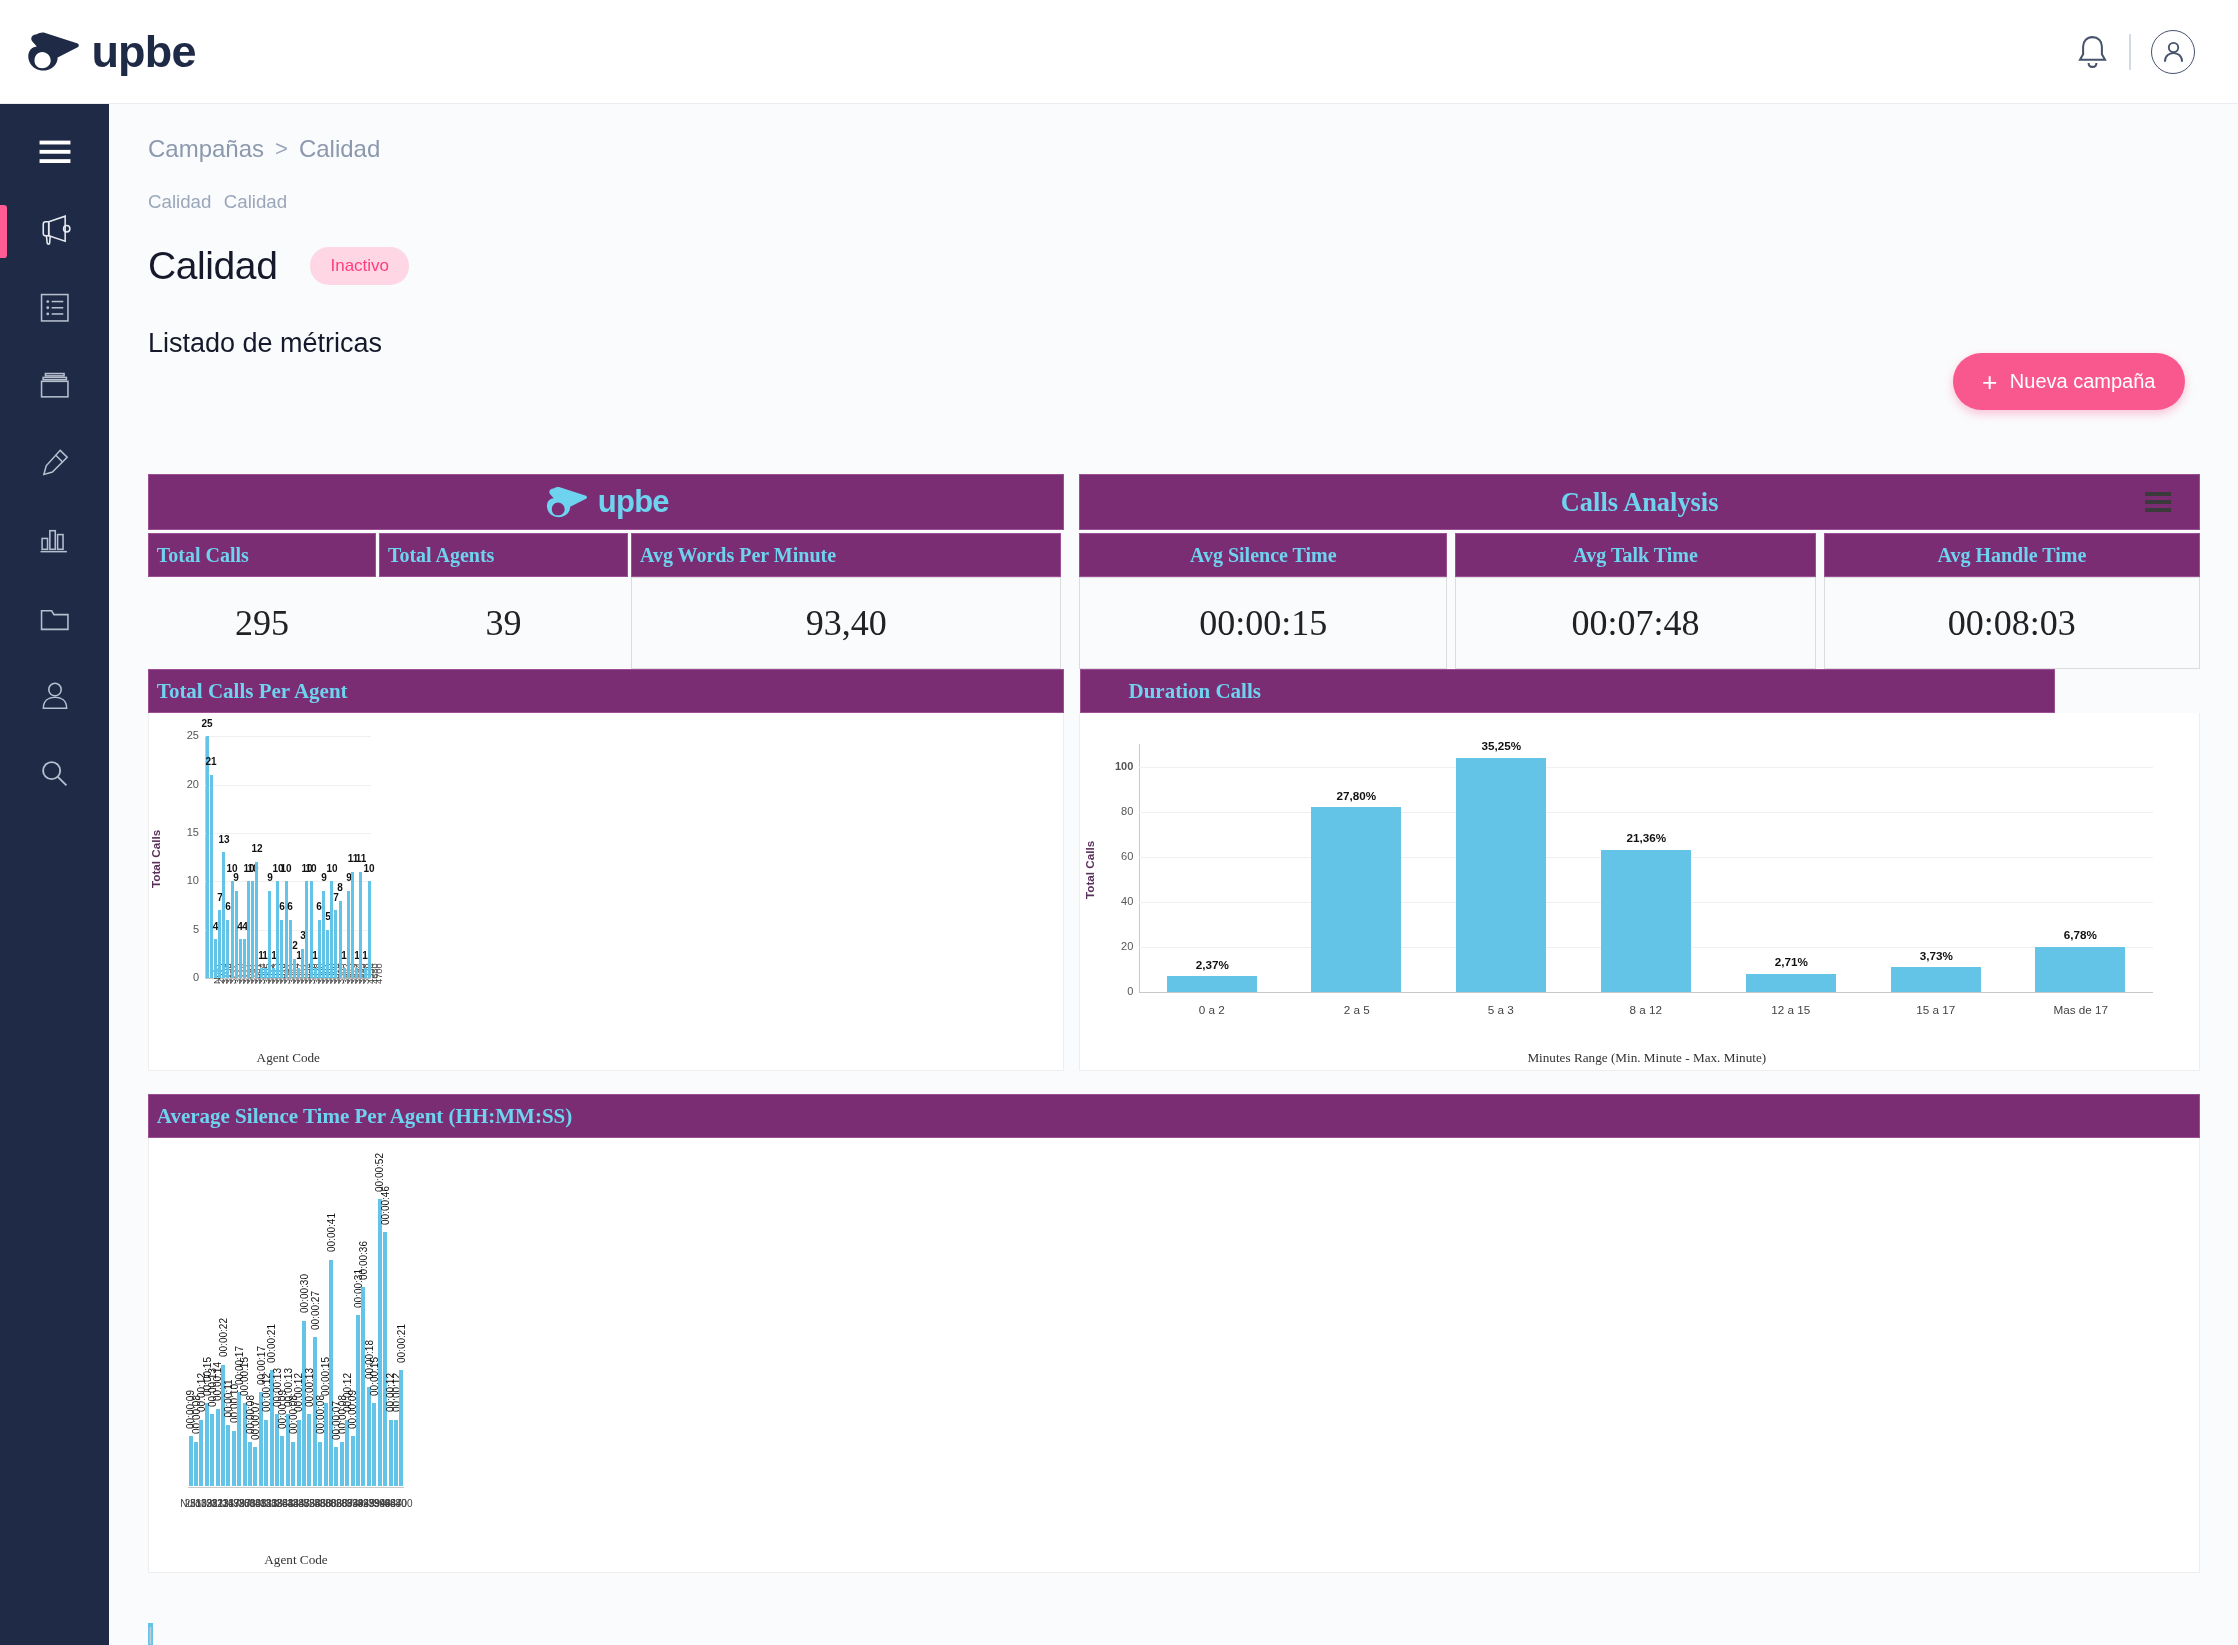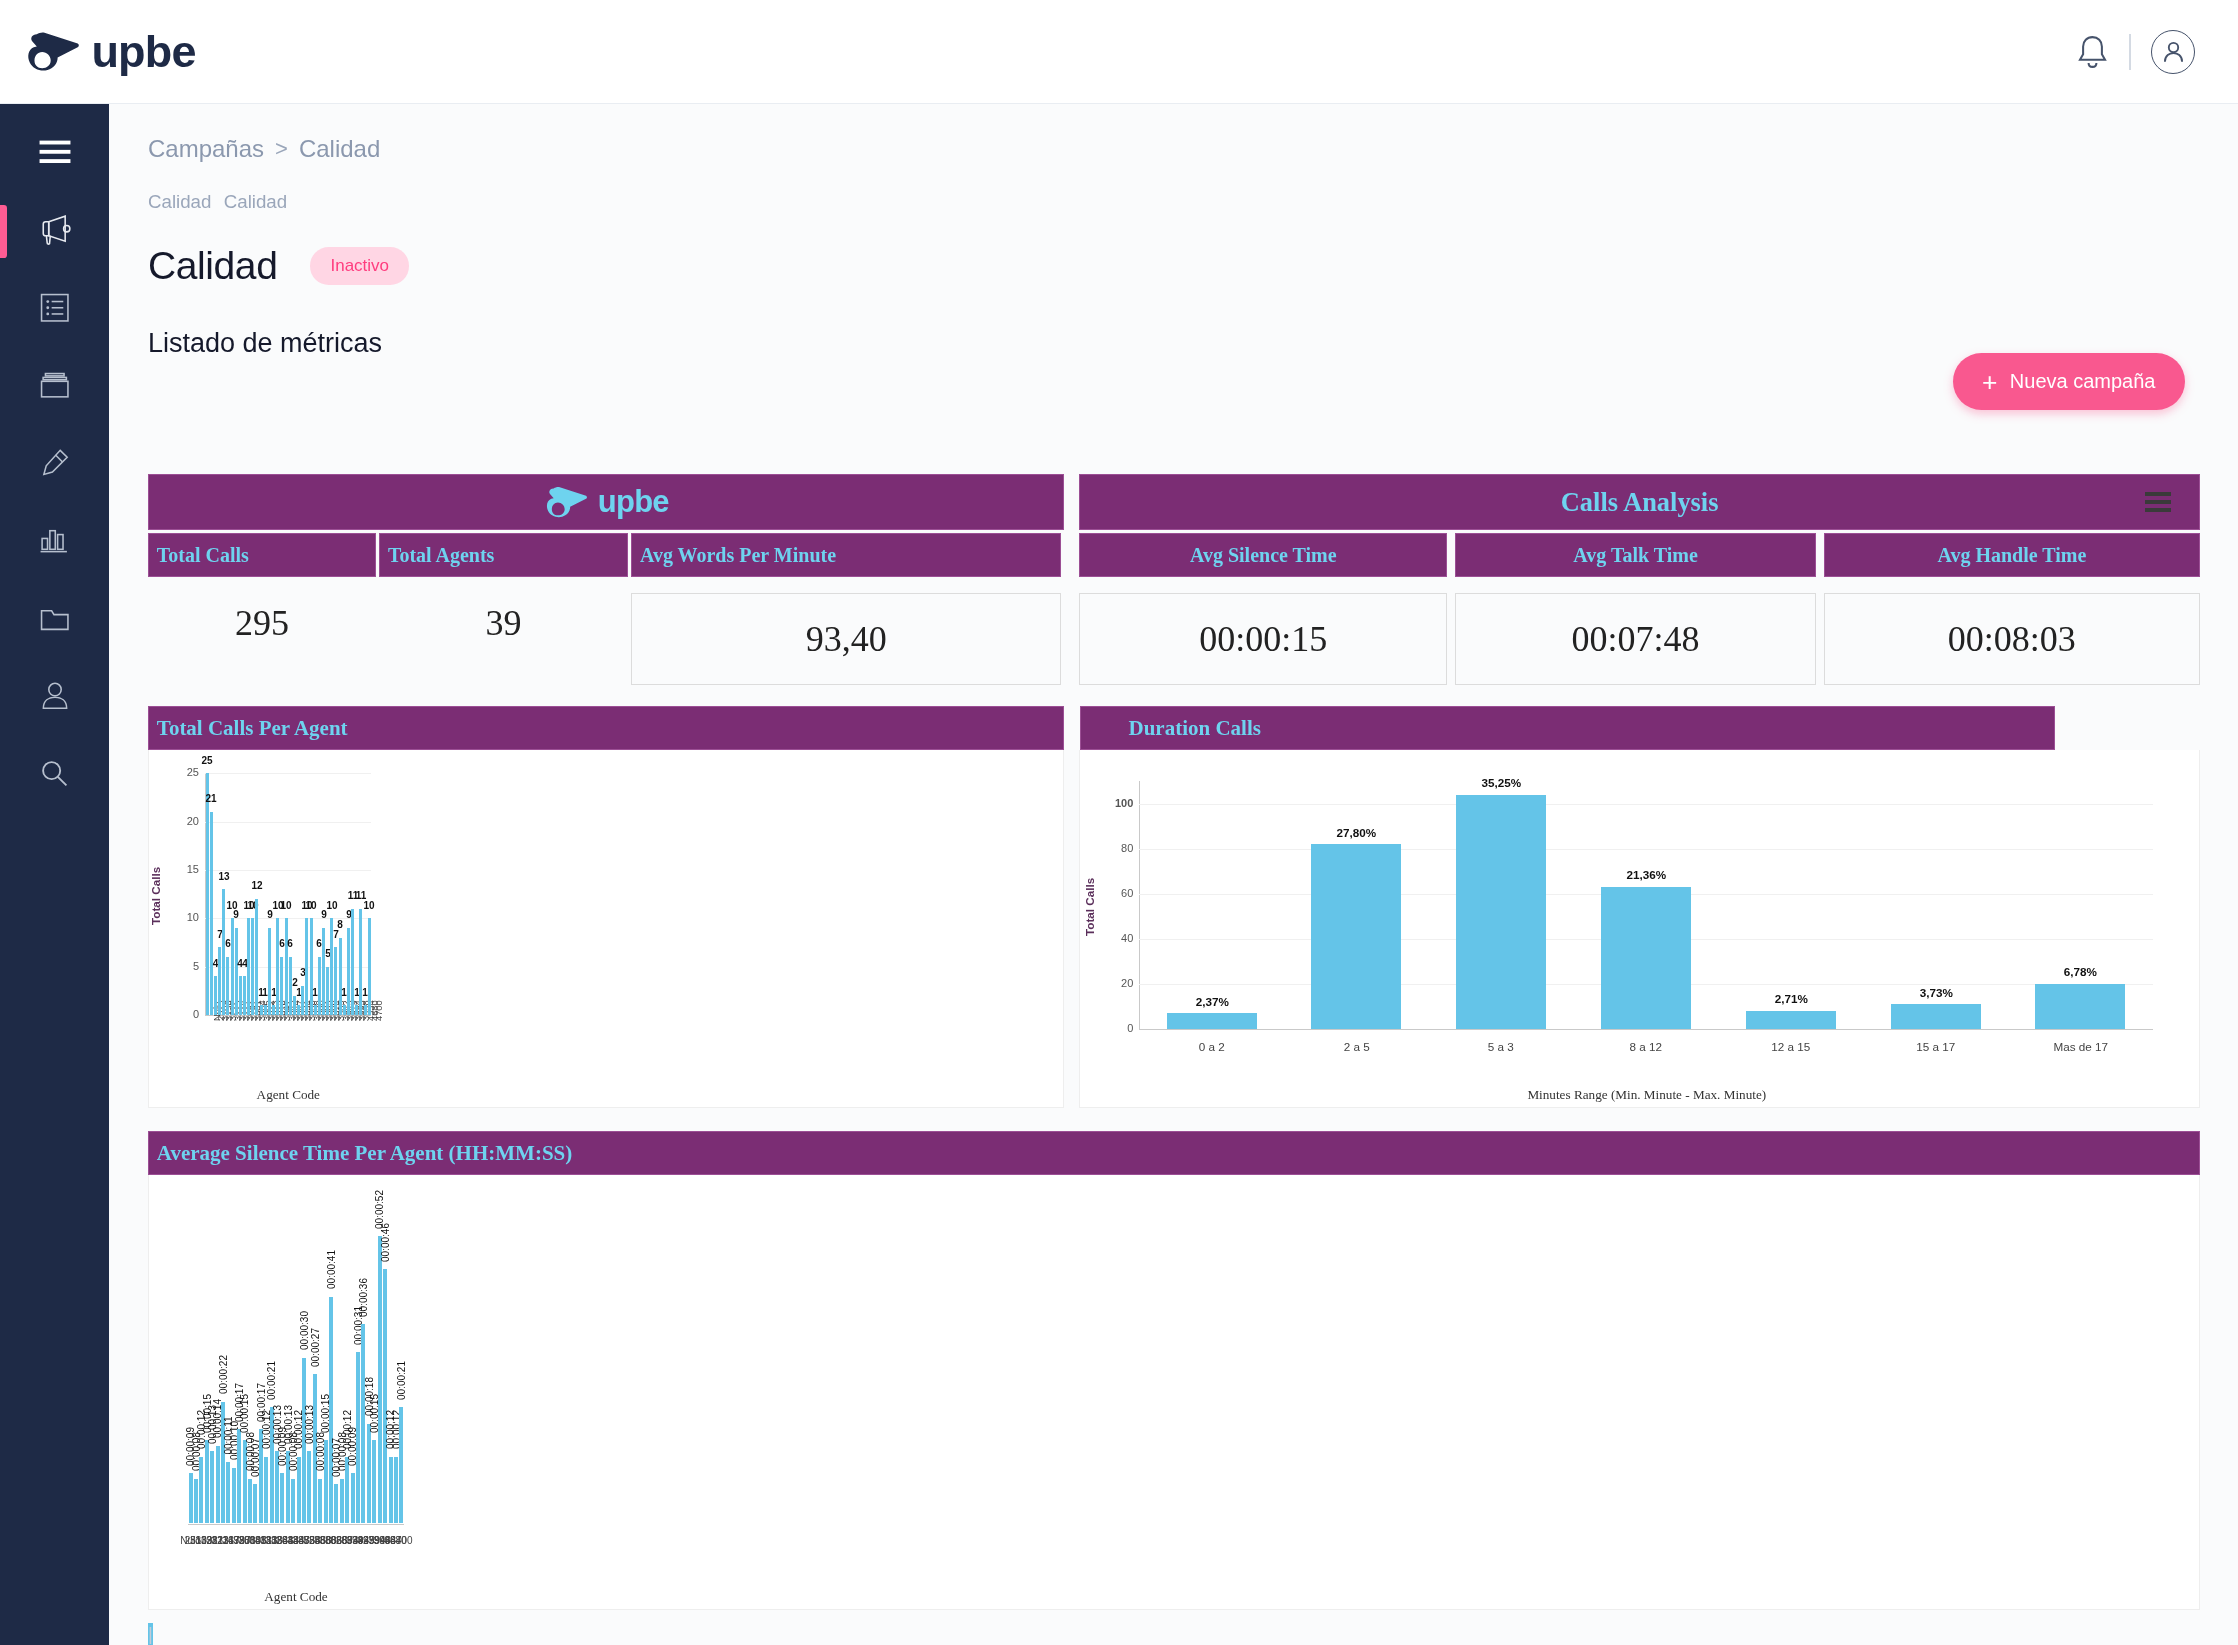--- a/index.html
+++ b/index.html
@@ -101,21 +101,21 @@
   .kpi-head {
     background: #7b2d74; color: #6ed3ef; border: 0.8px solid #9c4f95;
     font-family: "Liberation Serif", serif; font-weight: 700; font-size: 20px;
     height: 44px; display: flex; align-items: center; padding-left: 7.8px;
   }
   .kpi-head.center { justify-content: center; padding-left: 0; }
   .kpi-val {
     font-family: "Liberation Serif", serif; font-size: 36px; color: #222;
     height: 92px; display: flex; align-items: center; justify-content: center;
   }
-  .kpi-val.boxed { border: 0.8px solid #dcdcdc; margin-top: 16px; }
+  .kpi-val.boxed { border: 0.8px solid #dcdcdc; }
 
   .chart-head {
     background: #7b2d74; color: #6ed3ef; border: 0.8px solid #9c4f95;
     font-family: "Liberation Serif", serif; font-weight: 700; font-size: 21px;
     height: 44px; display: flex; align-items: center; padding-left: 7.8px;
   }
   .chart-box { background: #fff; border: 0.8px solid #eee; border-top: none; }
 
   
   .chart { position: relative; }
@@ -337,21 +337,21 @@
           <div class="kpi-head center">Avg Talk Time</div>
           <div class="kpi-val boxed">00:07:48</div>
         </div>
         <div style="width:376px;">
           <div class="kpi-head center">Avg Handle Time</div>
           <div class="kpi-val boxed">00:08:03</div>
         </div>
       </div>
     </div>
 
-    <div class="rowflex" style="margin-top:21px;">
+    <div class="rowflex" style="margin-top:0;">
       <div class="chart-head" style="width:916px;">Total Calls Per Agent</div>
       <div class="chart-head" style="width:975px;padding-left:48px;">Duration Calls</div>
     </div>
 
     <div class="rowflex">
       <div class="chart-box chart" id="chart1" style="width:916px;height:358px;">
           <div class="axisline" style="left: 56px; top: 23px; width: 1.2px; height: 242px;"></div>
           <div class="axisline" style="left: 56px; top: 265px; width: 166px; height: 1.2px;"></div>
           <div class="ytick" style="left: 22px; top: 258px; width: 28px;">0</div>
           <div class="gridline" style="left: 56px; top: 217px; width: 166px;"></div>

